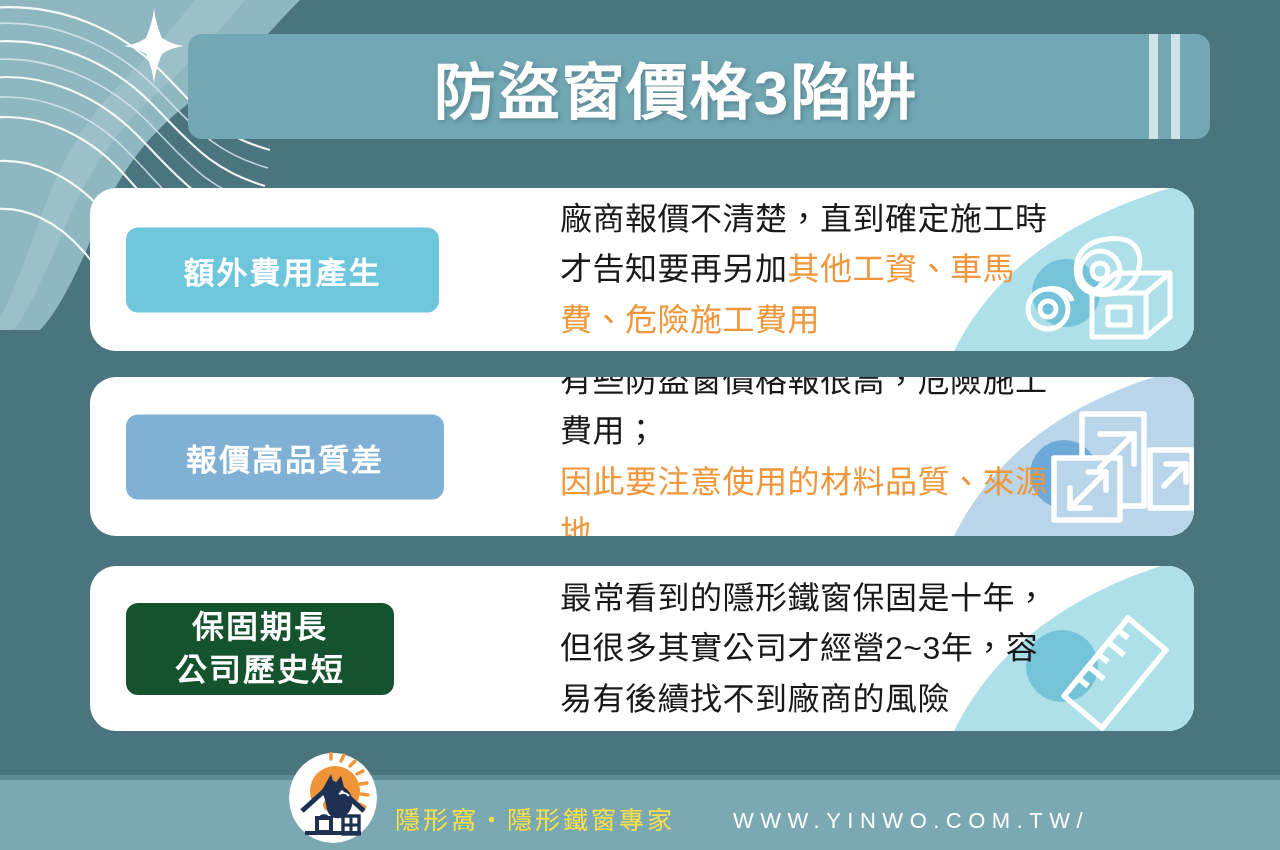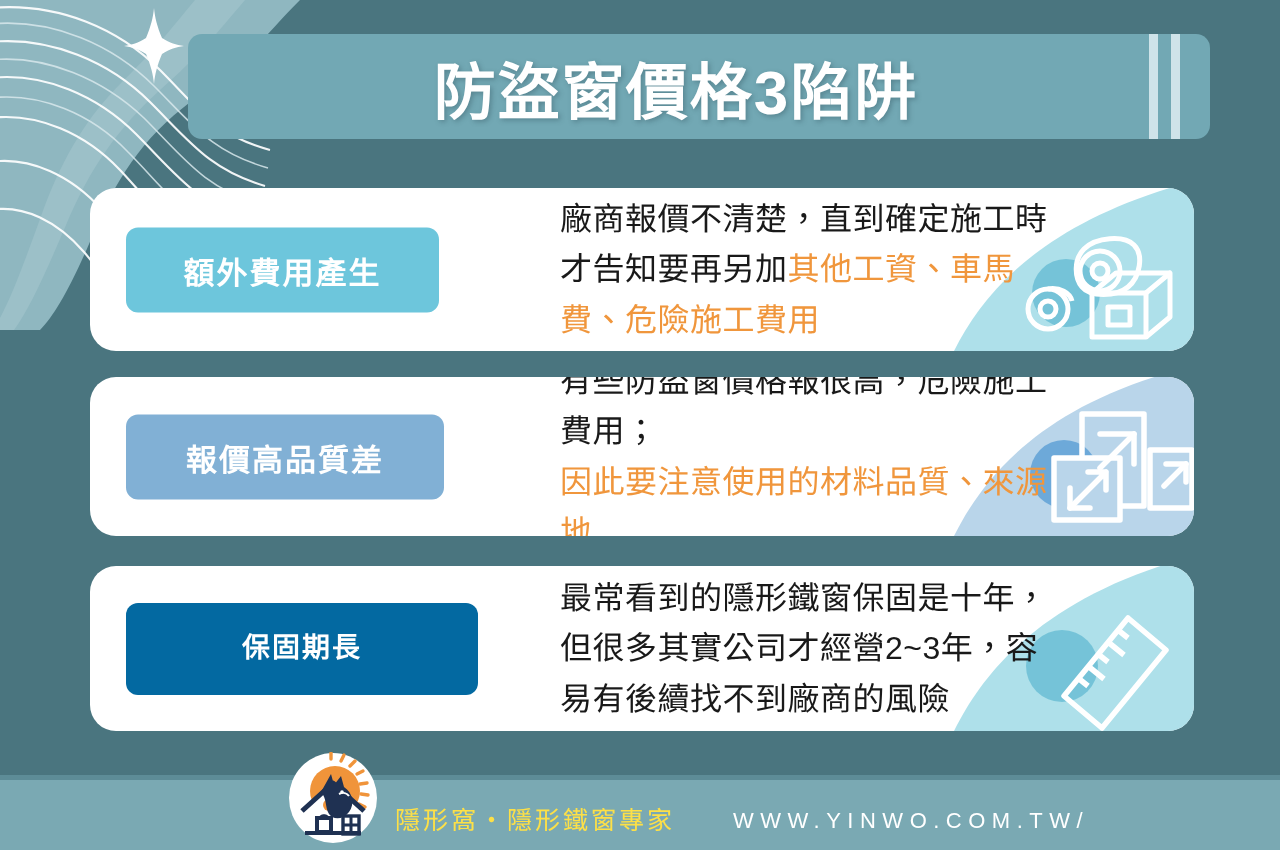--- a/index.html
+++ b/index.html
@@ -91,21 +91,21 @@
     letter-spacing: 2px;
     text-align: center;
     display: flex;
     flex-direction: column;
     justify-content: center;
     box-sizing: border-box;
     align-items: center;
   }
   #card-0 .badge { width: 313px; height: 85px; background: #6dc6dc; }
   #card-1 .badge { width: 318px; height: 85px; background: #81b0d5; }
-  #card-2 .badge { width: 352px; height: 92px; background: #0369a1; font-size: 28px; line-height: 1.32; }
+  #card-2 .badge { width: 268px; height: 92px; background: #14532d; font-size: 32px; line-height: 1.32; }
 
   .body-text {
     position: absolute;
     left: 470px;
     right: 130px;
     top: 50%;
     transform: translateY(-50%);
     font-size: 32px;
     line-height: 1.58;
     color: #191919;
@@ -242,20 +242,21 @@
         <path d="M280,0 L280,175 L40,175 C70,115 130,40 280,0 Z" fill="#aee0ea"></path>
         <circle cx="148" cy="110" r="36" fill="#62b9d2" opacity="0.75"></circle>
         <g fill="none" stroke="#ffffff" stroke-width="5.5" stroke-linejoin="round">
           <path d="M150,140 L214,62 L252,94 L188,172 Z"></path>
           <path d="M204,74 L214,82 M194,86 L210,99 M184,98 L194,106 M174,110 L190,123 M164,122 L174,130"></path>
         </g>
       </svg>
     </div>
     <div class="badge">
       <span>保固期長</span>
+      <span>公司歷史短</span>
     </div>
     <div class="body-text">
       <span>最常看到的隱形鐵窗保固是十年，但很多其實公司才經營2~3年，容易有後續找不到廠商的風險</span>
     </div>
   </div>
 
   <div class="footer-rule"></div>
   <div class="footer-band"></div>
 
   <div class="footer-logo">

